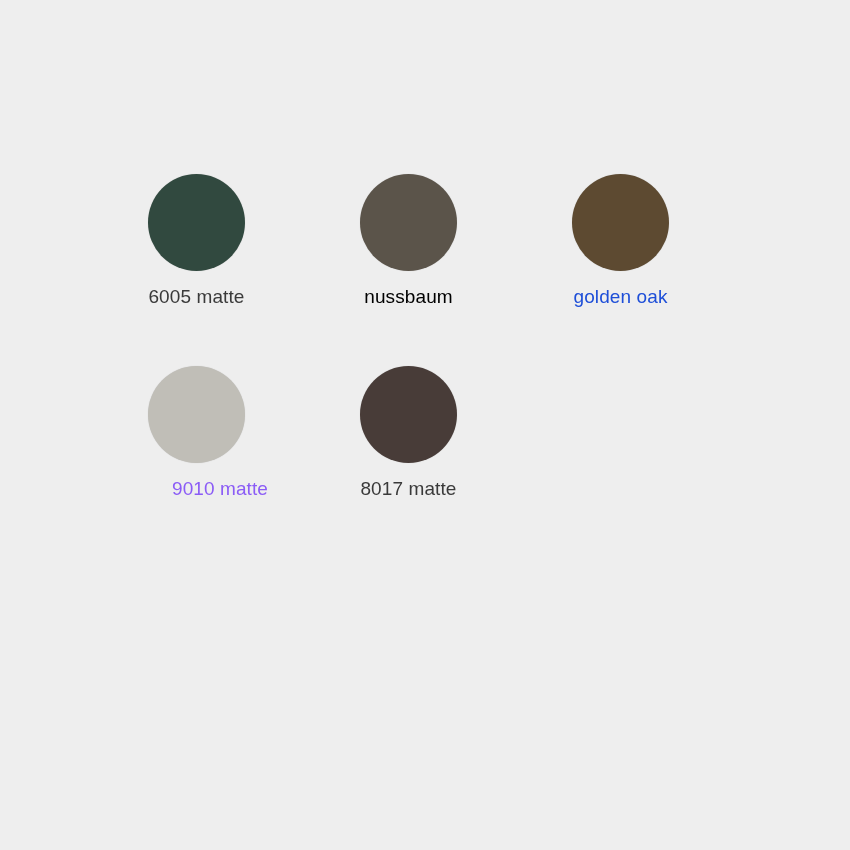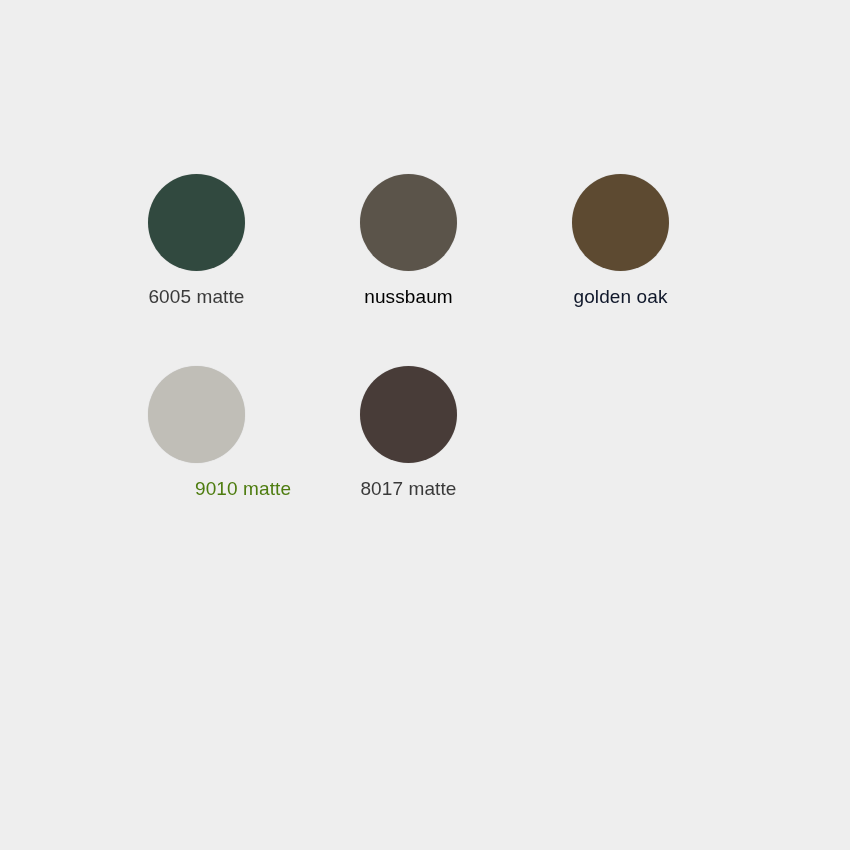--- a/index.html
+++ b/index.html
@@ -27,20 +27,21 @@
     grid-template-columns: repeat(3, 212px);
     grid-auto-rows: 192px;
     justify-content: start;
     align-content: start;
   }
 
   .swatch-item {
     width: 97px;
     display: flex;
     flex-direction: column;
+    align-items: center;
     cursor: pointer;
   }
 
   .swatch-dot {
     width: 97px;
     height: 97px;
     border-radius: 50%;
     box-shadow: 0 0 1px 0 rgba(0, 0, 0, 0.18);
     flex: none;
   }
@@ -66,26 +67,26 @@
       <div class="swatch-label" style="color: rgb(58, 58, 58);">6005 matte</div>
     </div>
 
     <div class="swatch-item">
       <div class="swatch-dot" style="background: rgb(91, 84, 74);"></div>
       <div class="swatch-label" style="color: #000000;">nussbaum</div>
     </div>
 
     <div class="swatch-item">
       <div class="swatch-dot" style="background: rgb(93, 74, 49);"></div>
-      <div class="swatch-label" style="color: #0f172a;">golden oak</div>
+      <div class="swatch-label" style="color: #1d4ed8;">golden oak</div>
     </div>
 
     <div class="swatch-item">
       <div class="swatch-dot" style="background: rgb(192, 190, 183);"></div>
-      <div class="swatch-label" style="color: #4d7c0f; margin-left: 47px;">9010 matte</div>
+      <div class="swatch-label" style="color: #8b5cf6; margin-left: 47px;">9010 matte</div>
     </div>
 
     <div class="swatch-item">
       <div class="swatch-dot" style="background: rgb(72, 60, 56);"></div>
       <div class="swatch-label" style="color: rgb(58, 58, 58);">8017 matte</div>
     </div>
 
   </div>
 </div>
 

